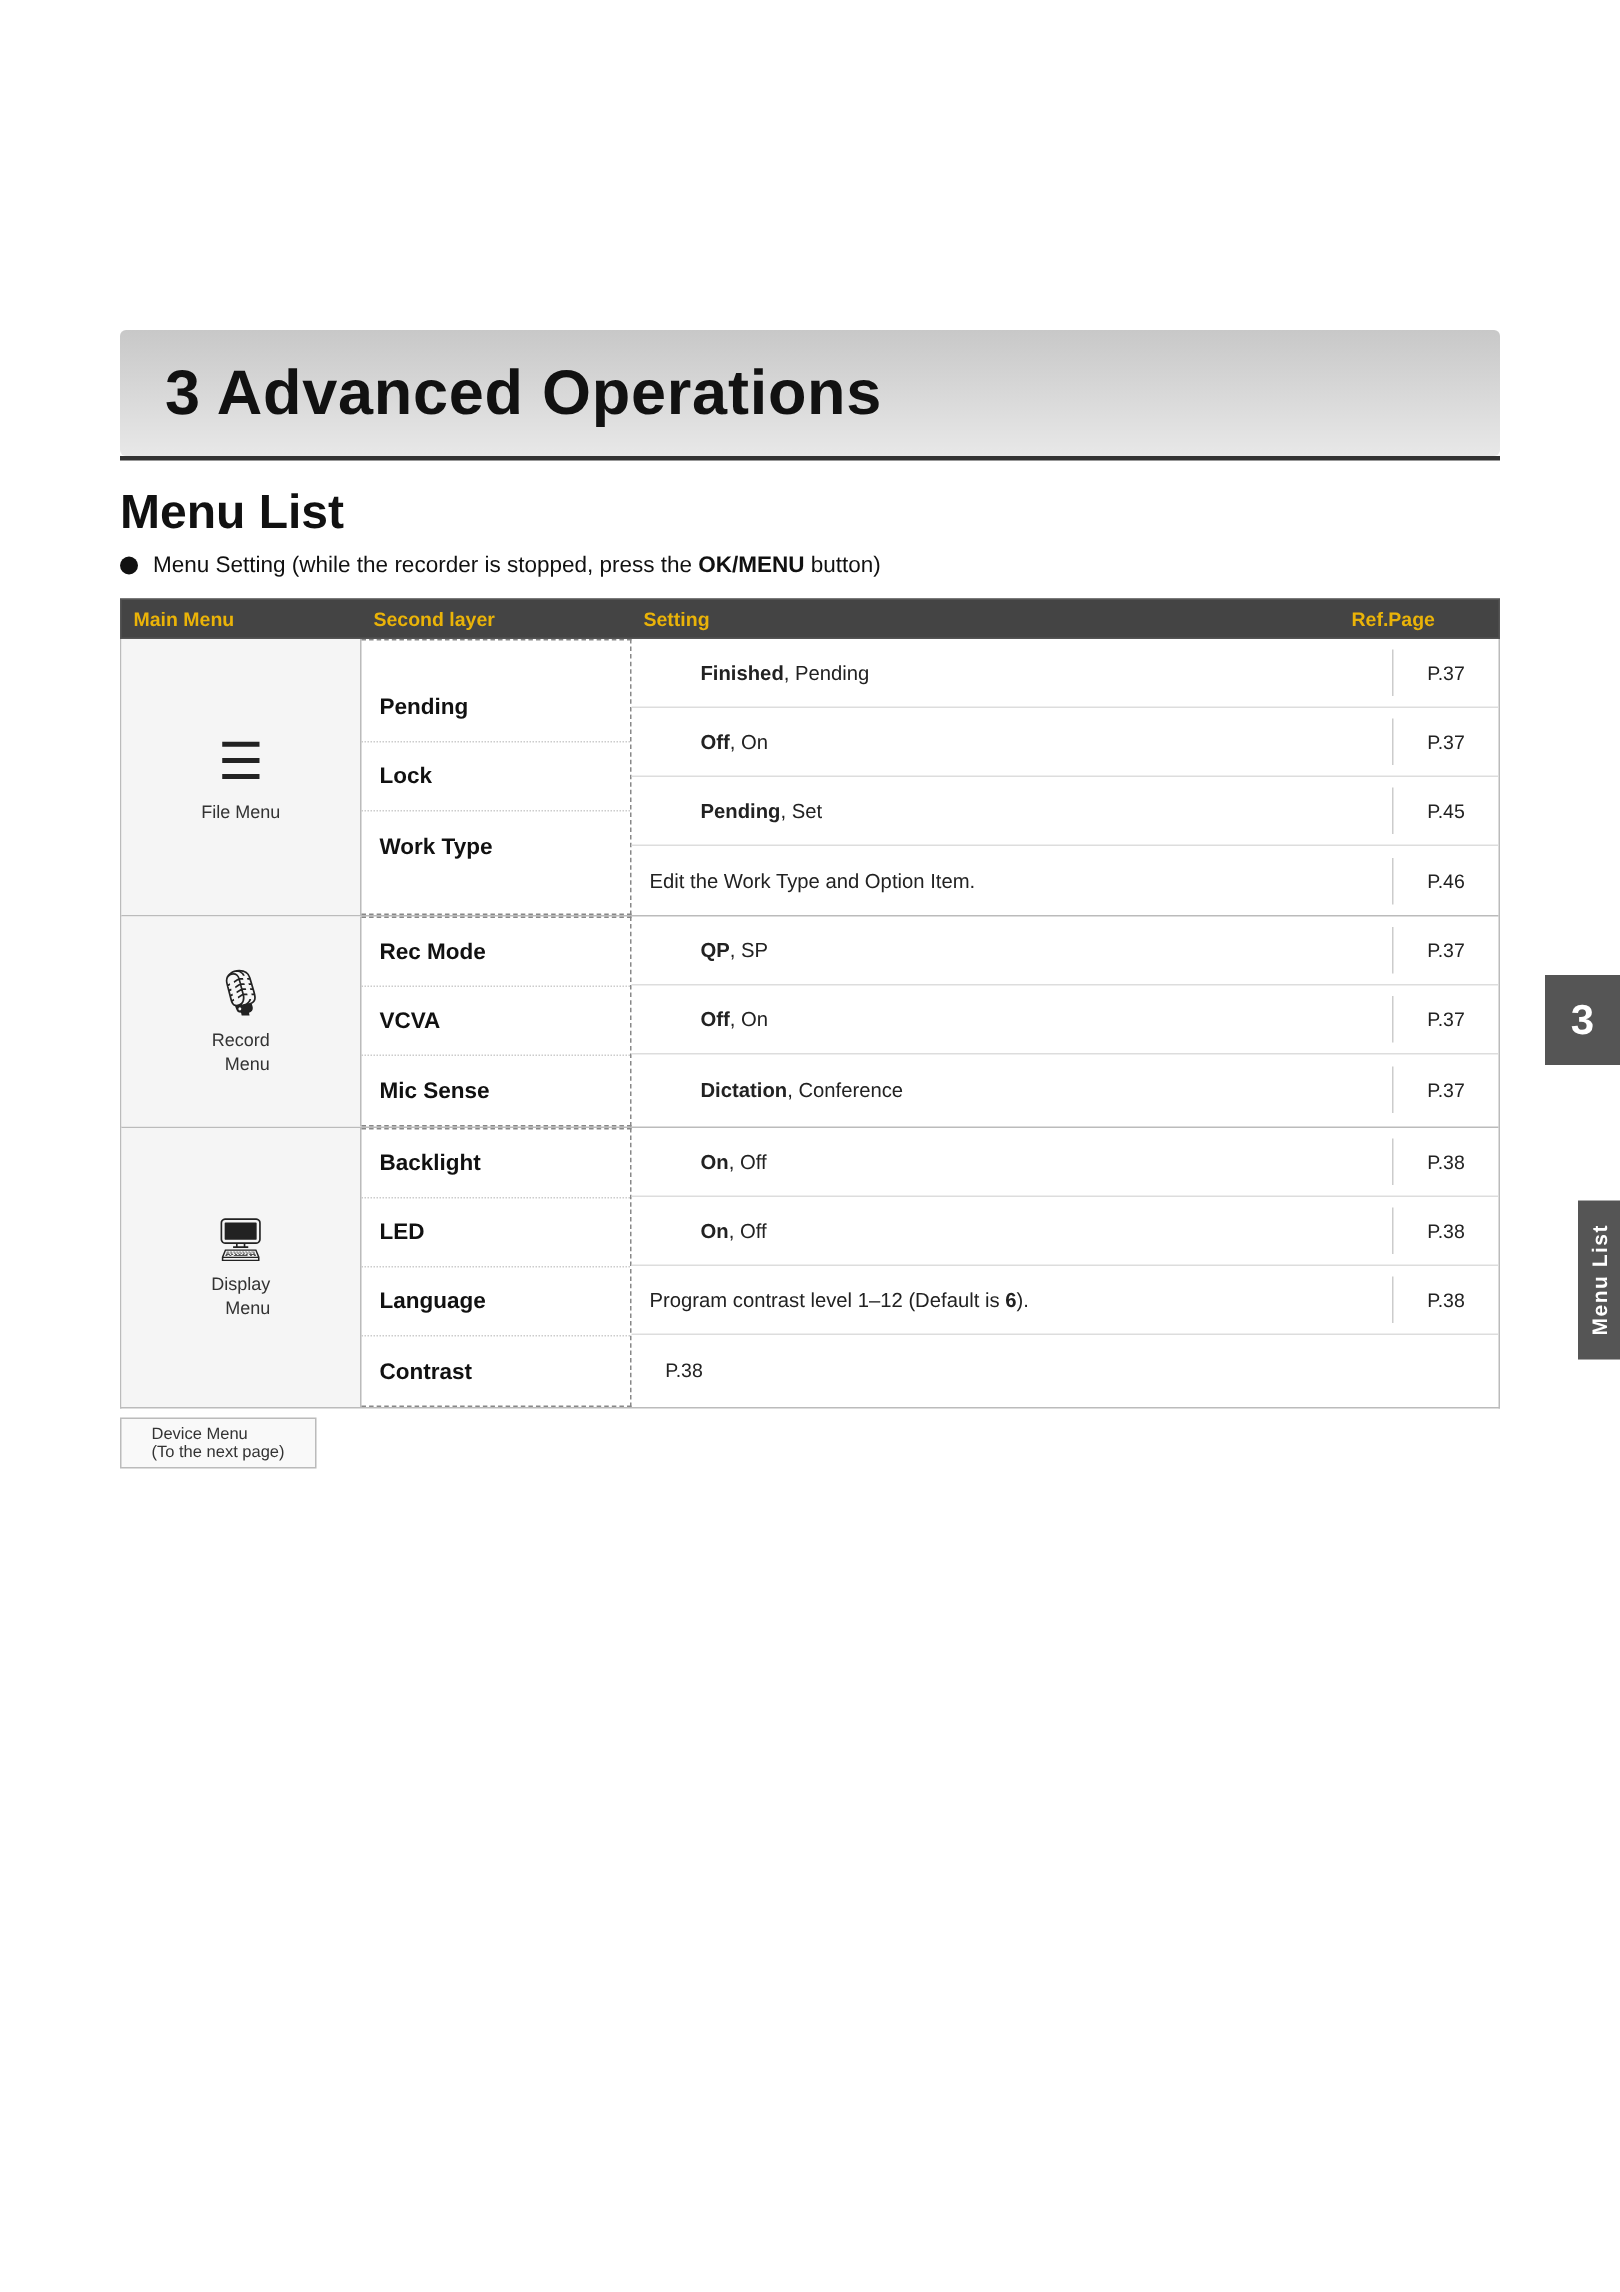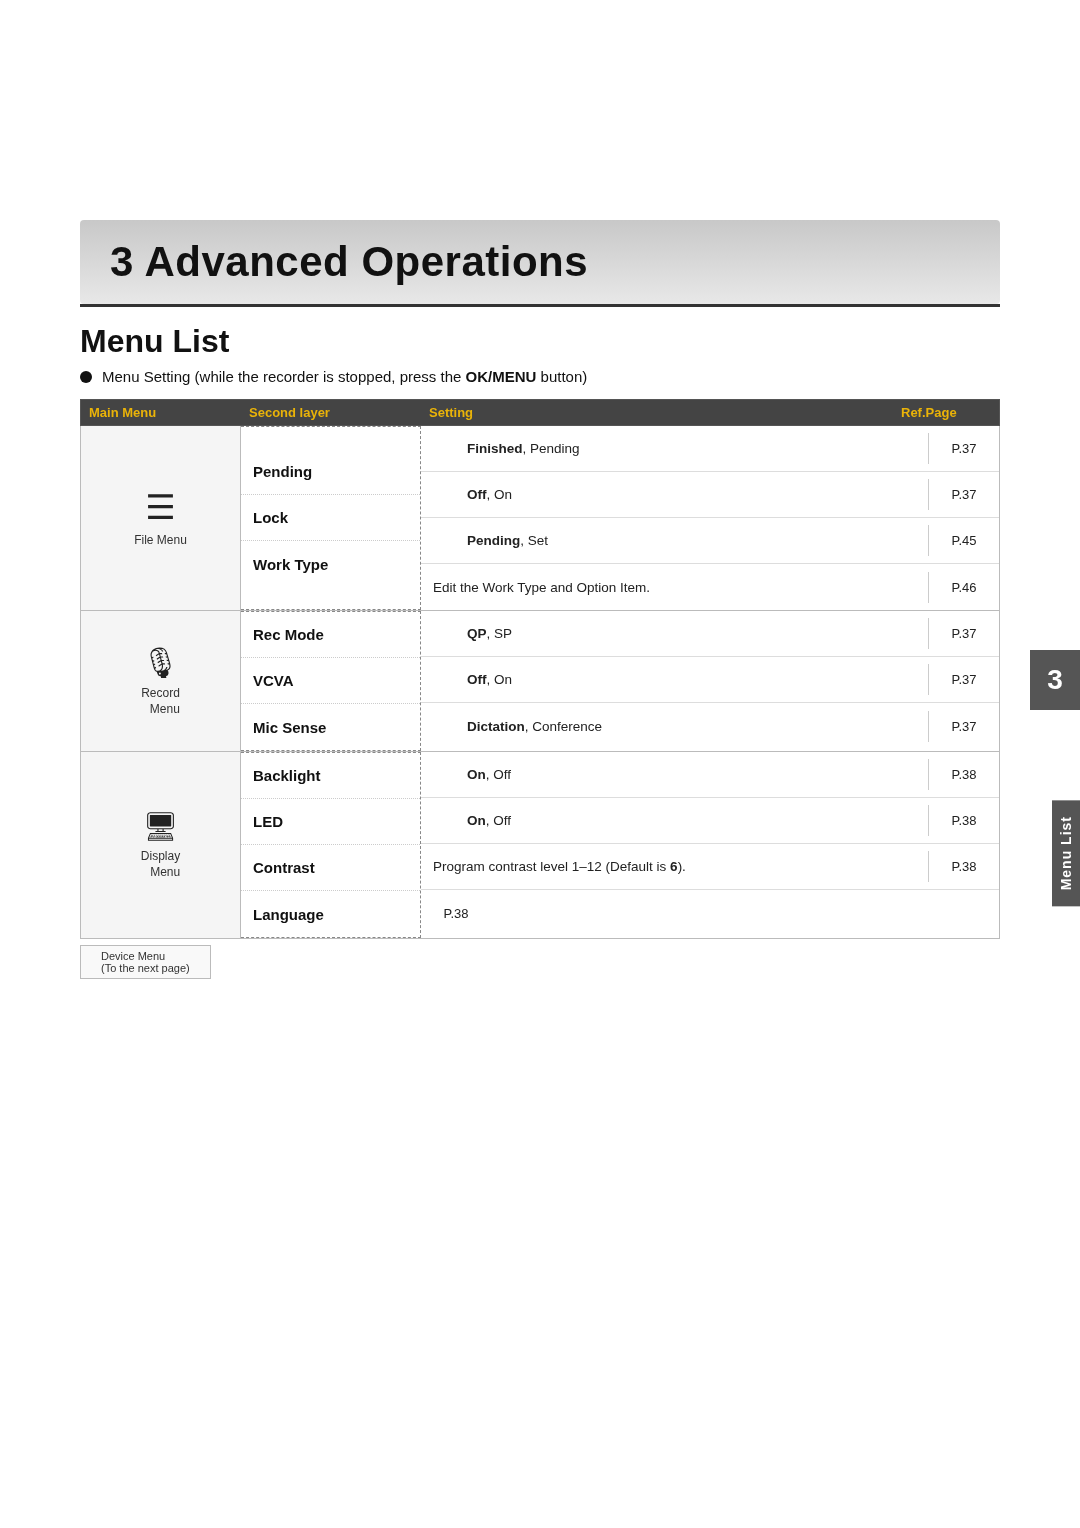--- a/index.html
+++ b/index.html
@@ -338,22 +338,22 @@
     </div>
 
     <div class="menu-group">
       <div class="main-menu-cell">
         <div class="main-menu-icon" style="font-size:28px;">🖥</div>
         <div class="main-menu-label">Display<br>Menu</div>
       </div>
       <div class="second-layer-col dashed-border-group">
         <div class="second-item">Backlight</div>
         <div class="second-item">LED</div>
+        <div class="second-item">Language</div>
         <div class="second-item">Contrast</div>
-        <div class="second-item">Language</div>
       </div>
       <div class="settings-col">
         <div class="setting-row">
           <div class="setting-text">
             <span class="bold-first">On</span>, Off
           </div>
           <div class="ref-page">P.38</div>
         </div>
         <div class="setting-row">
           <div class="setting-text">

